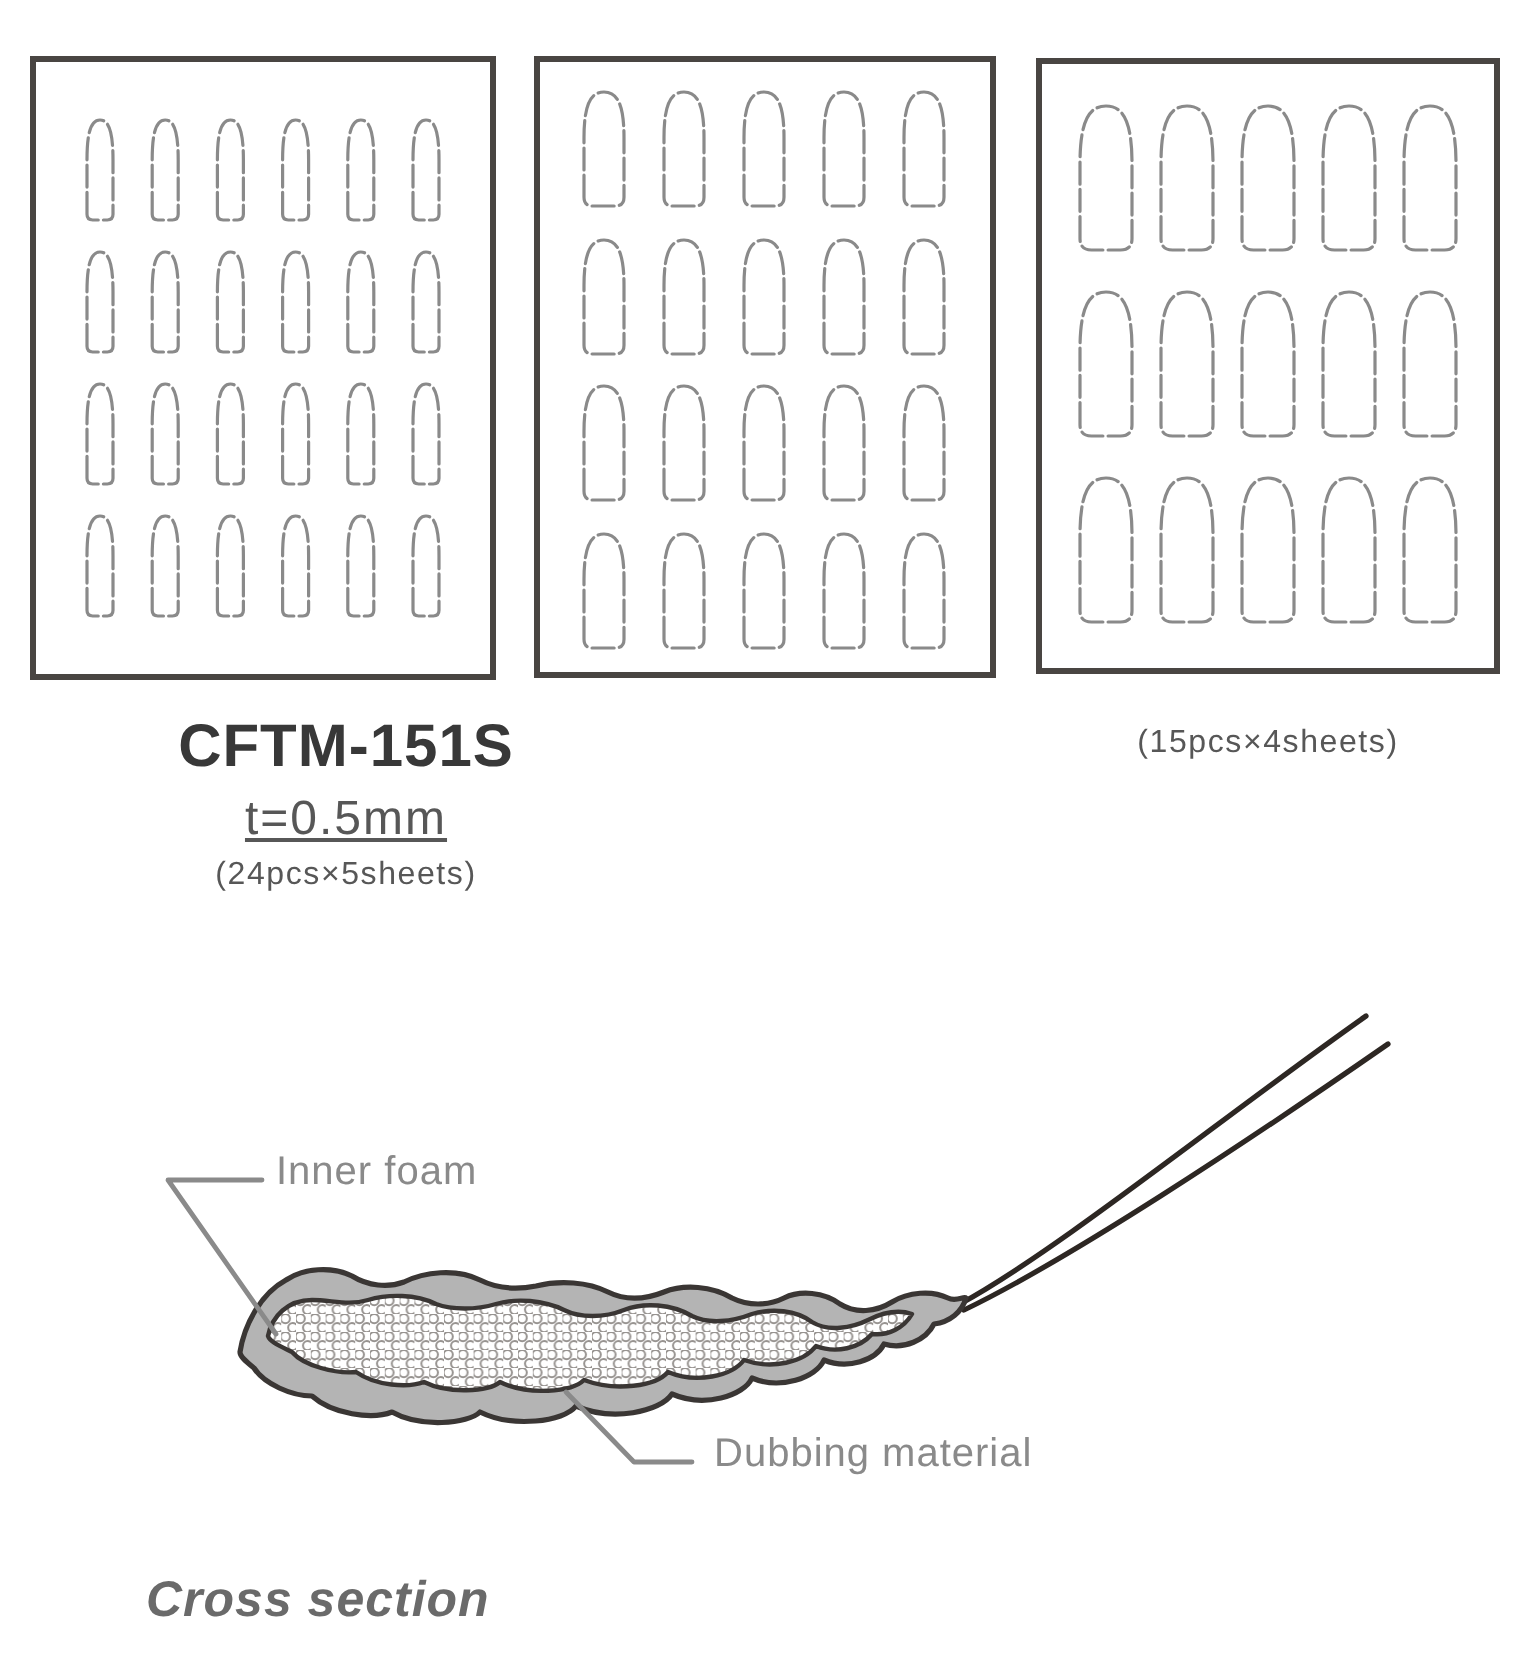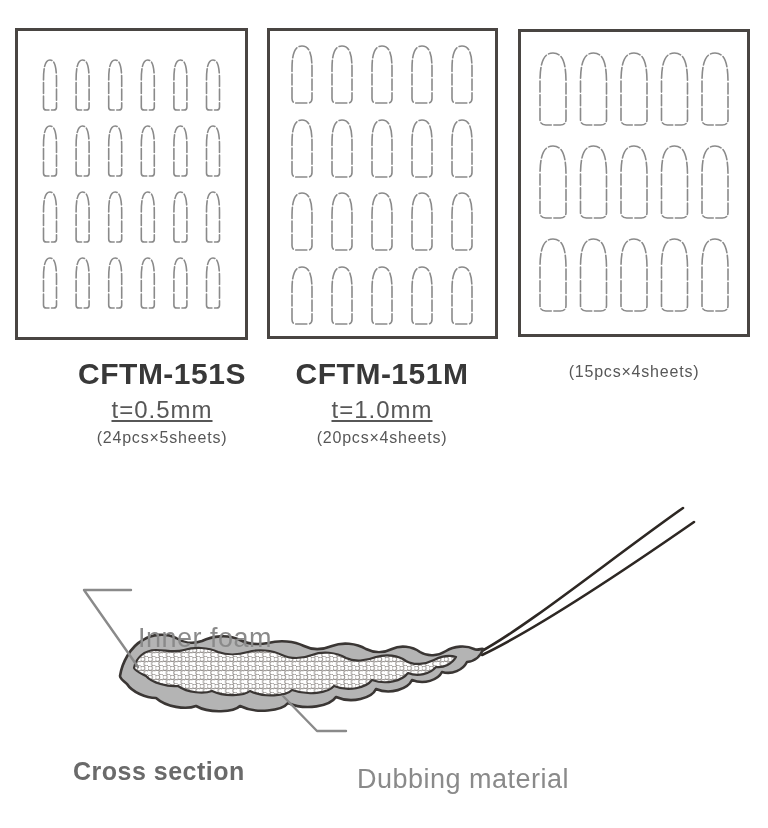--- a/index.html
+++ b/index.html
@@ -42,22 +42,22 @@
     letter-spacing:.8px;line-height:26px;margin-top:2px;white-space:nowrap;
   }
   .xsec-svg{position:absolute;left:0;top:0;width:768px;height:828px;}
   .thread{fill:none;stroke:var(--thread);stroke-width:2.6;stroke-linecap:round;}
   .blob{fill:var(--dubbing-fill);stroke:var(--outline);stroke-width:2.6;stroke-linejoin:round;}
   .core-bg{fill:#ffffff;stroke:none;}
   .core{fill:url(#foamdots);stroke:var(--outline);stroke-width:2.2;stroke-linejoin:round;}
   .dot{fill:none;stroke:var(--dot);stroke-width:1;}
   .leader{fill:none;stroke:var(--annotation);stroke-width:2.4;stroke-linecap:round;stroke-linejoin:round;}
   .ann{
-    position:absolute;font-size:27px;color:var(--annotation);
-    letter-spacing:.5px;white-space:nowrap;margin-top:48px;
+    position:absolute;font-size:20px;color:var(--annotation);
+    letter-spacing:.5px;white-space:nowrap;
   }
   .caption{
     position:absolute;font-size:25px;font-weight:600;color:var(--caption);
     letter-spacing:.5px;white-space:nowrap;
   }
 </style>
 </head>
 <body>
 
 <div class="stage">
@@ -127,29 +127,24 @@
         <path d="M 140.5 180.28 L 140.5 142.8 C 140.5 121.2 145.18 114 153.5 114 C 161.82 114 166.5 121.2 166.5 142.8 L 166.5 180.28 Q 166.5 186 160.78 186 L 146.22 186 Q 140.5 186 140.5 180.28 Z" class="cut"></path>
         <path d="M 181 180.28 L 181 142.8 C 181 121.2 185.68 114 194 114 C 202.32 114 207 121.2 207 142.8 L 207 180.28 Q 207 186 201.28 186 L 186.72 186 Q 181 186 181 180.28 Z" class="cut"></path>
         <path d="M 19 273.28 L 19 235.8 C 19 214.2 23.68 207 32 207 C 40.32 207 45 214.2 45 235.8 L 45 273.28 Q 45 279 39.28 279 L 24.72 279 Q 19 279 19 273.28 Z" class="cut"></path>
         <path d="M 59.5 273.28 L 59.5 235.8 C 59.5 214.2 64.18 207 72.5 207 C 80.82 207 85.5 214.2 85.5 235.8 L 85.5 273.28 Q 85.5 279 79.78 279 L 65.22 279 Q 59.5 279 59.5 273.28 Z" class="cut"></path>
         <path d="M 100 273.28 L 100 235.8 C 100 214.2 104.68 207 113 207 C 121.32 207 126 214.2 126 235.8 L 126 273.28 Q 126 279 120.28 279 L 105.72 279 Q 100 279 100 273.28 Z" class="cut"></path>
         <path d="M 140.5 273.28 L 140.5 235.8 C 140.5 214.2 145.18 207 153.5 207 C 161.82 207 166.5 214.2 166.5 235.8 L 166.5 273.28 Q 166.5 279 160.78 279 L 146.22 279 Q 140.5 279 140.5 273.28 Z" class="cut"></path>
         <path d="M 181 273.28 L 181 235.8 C 181 214.2 185.68 207 194 207 C 202.32 207 207 214.2 207 235.8 L 207 273.28 Q 207 279 201.28 279 L 186.72 279 Q 181 279 181 273.28 Z" class="cut"></path>
       </svg>
   </div>
 
-  <div class="label-block" style="left:0;padding-left:32px;">
+  <div class="label-block" style="left:11px;padding-left:32px;">
     <div class="model">CFTM-151S</div>
     <div class="thickness">t=0.5mm</div>
     <div class="count">(24pcs×5sheets)</div>
-  </div>
-  <div class="label-block" style="left:252px;">
-    <div class="model">CFTM-151M</div>
-    <div class="thickness">t=1.0mm</div>
-    <div class="count">(20pcs×4sheets)</div>
   </div>
   <div class="label-block" style="left:504px;">
     <div class="count">(15pcs×4sheets)</div>
   </div>
 
   <svg class="xsec-svg" viewBox="0 0 768 828">
     <defs>
       <pattern id="foamdots" width="7.4" height="9" patternUnits="userSpaceOnUse">
         <circle class="dot" cx="2.1" cy="2.3" r="2.3"></circle>
         <circle class="dot" cx="5.8" cy="6.8" r="2.3"></circle>
@@ -236,15 +231,15 @@
         C 168 687, 152 683, 146 676
         C 140 673, 135 671, 134 668 Z"></path>
     </g>
 
     <path class="leader" d="M 131 590 L 84 590 L 138 667"></path>
     <path class="leader" d="M 283 696 L 317 731 L 346 731"></path>
   </svg>
 
   <div class="ann" style="left:138px;top:575px;">Inner foam</div>
   <div class="ann" style="left:357px;top:716px;">Dubbing material</div>
-  <div class="caption" style="left:73px;top:757px;">Cross section</div>
+  <div class="caption" style="left:73px;top:786px;font-style:italic;">Cross section</div>
 
 </div>
 
 </body></html>

